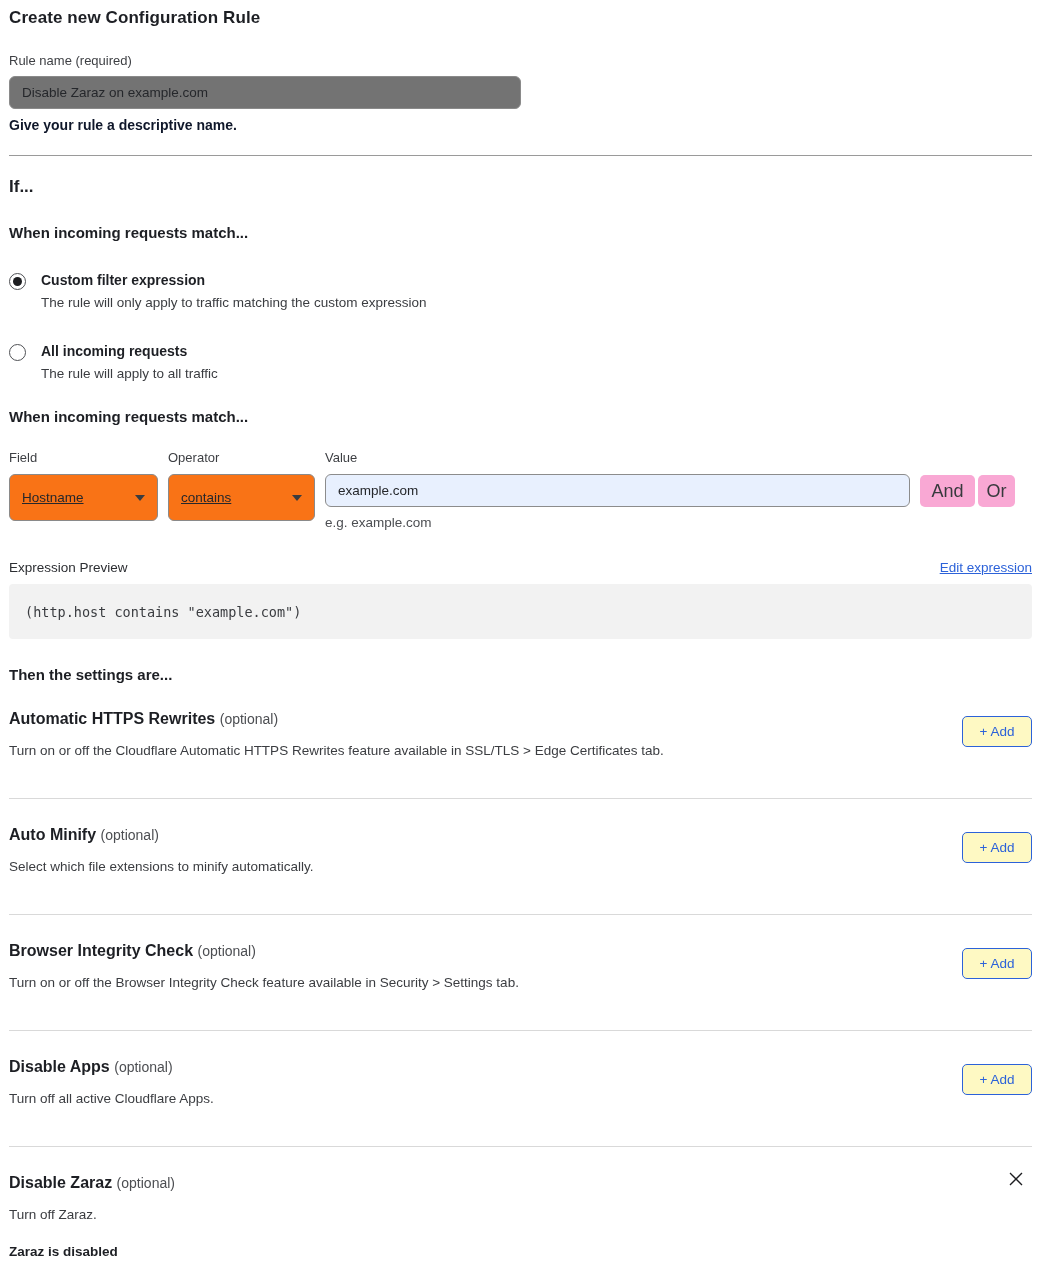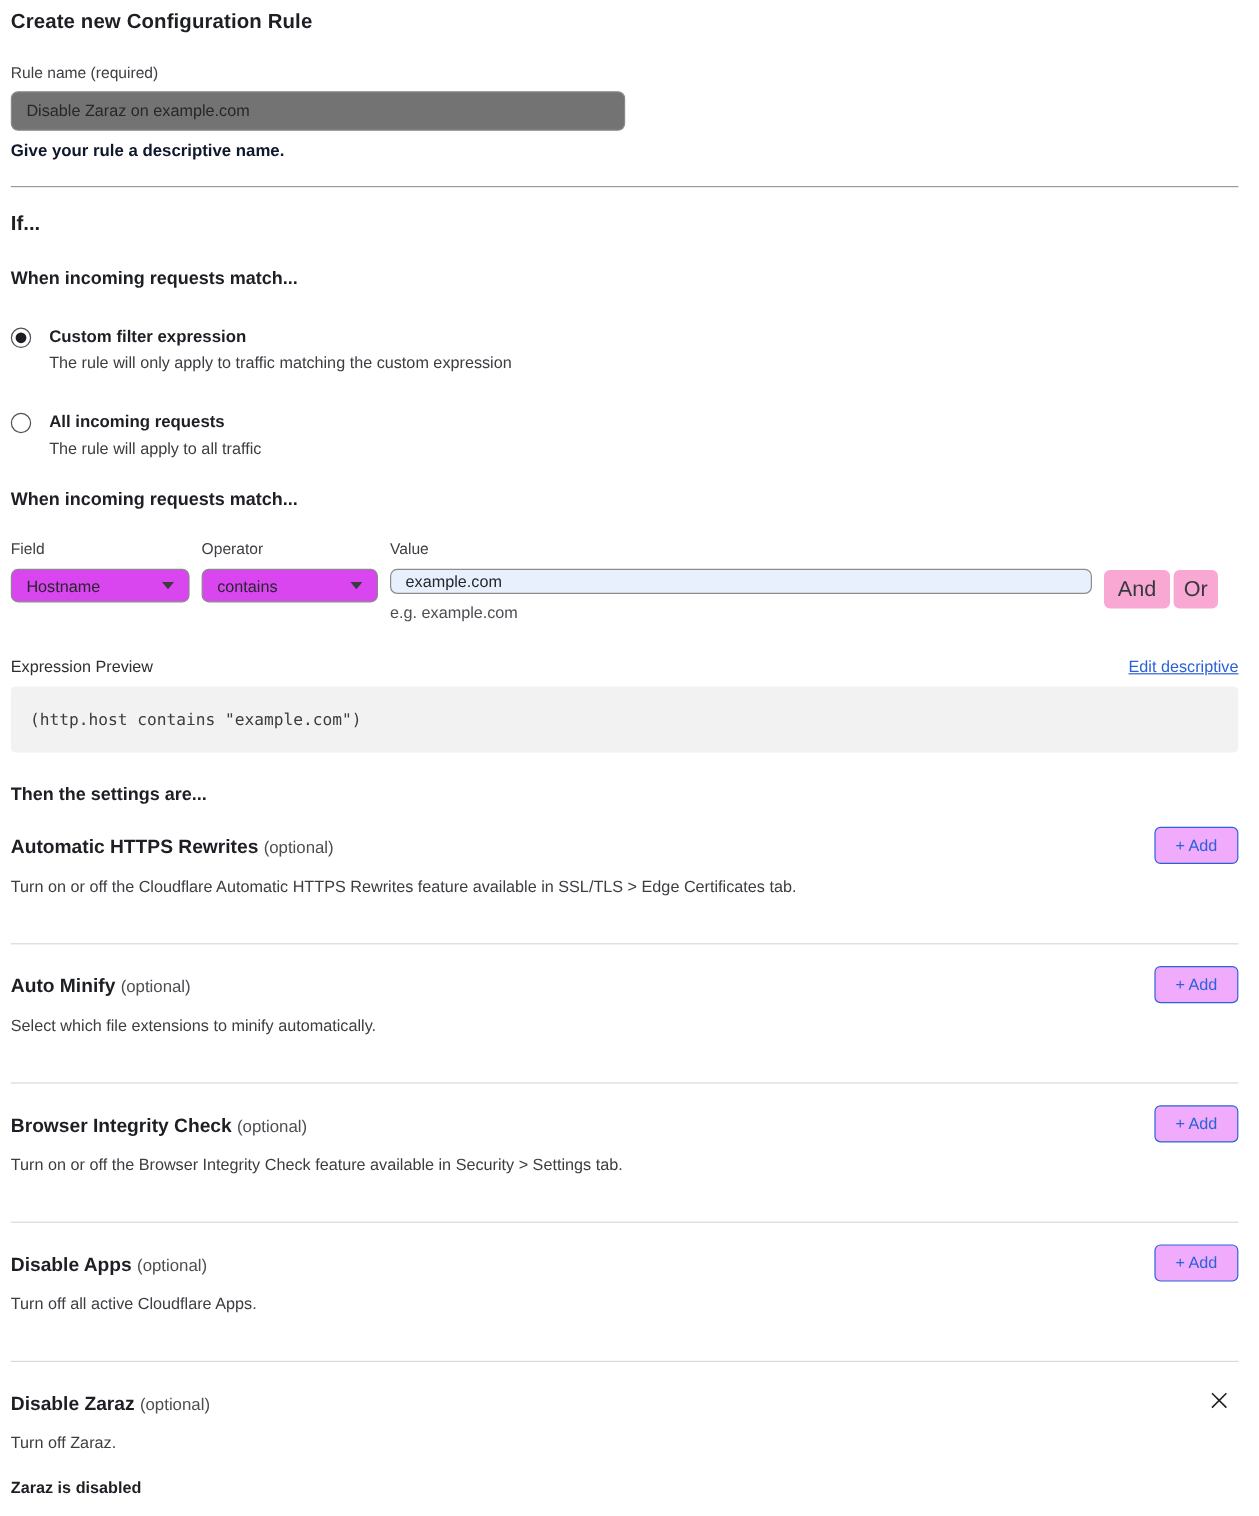--- a/index.html
+++ b/index.html
@@ -40,34 +40,34 @@
   .radio-dot { width: 9px; height: 9px; border-radius: 50%; background: #1c1d20; }
   .radio-texts { margin-left: 15px; }
   .radio-label { font-size: 14px; font-weight: bold; color: #1d1f24; }
   .radio-desc { font-size: 13.5px; color: #3b3d41; margin-top: 7px; }
 
   .builder-labels { display: flex; margin-top: 25px; font-size: 13px; color: #3d3f43; }
   .bl-field { width: 159px; }
   .bl-operator { width: 157px; }
   .builder-row { display: flex; align-items: flex-start; margin-top: 9px; }
   .select {
-    height: 28px; border: 1px solid #8a8a8a; border-radius: 6px;
-    background: #d946ef; display: flex; align-items: center;
-    padding: 0 12px; font-size: 13.5px; color: #25272b; cursor: pointer;
+    height: 47px; border: 1px solid #8a8a8a; border-radius: 6px;
+    background: #f97316; display: flex; align-items: center;
+    padding: 0 12px; font-size: 13.5px; color: #25272b; cursor: pointer; text-decoration: underline;
   }
   .select-field { width: 149px; margin-right: 10px; }
   .select-operator { width: 147px; margin-right: 10px; }
   .select .caret {
     margin-left: auto; width: 0; height: 0;
     border-left: 5px solid transparent; border-right: 5px solid transparent;
     border-top: 6px solid #3a3c40;
   }
   .value-col { display: flex; flex-direction: column; }
   .value-input {
-    width: 585px; height: 21px; border: 1px solid #8c8c8c; border-radius: 6px;
+    width: 585px; height: 33px; border: 1px solid #8c8c8c; border-radius: 6px;
     background: #e8f0fe; padding: 1px 12px; font-size: 13.5px; color: #25272b;
     font-family: "Liberation Sans", sans-serif; outline: none;
   }
   .value-help { font-size: 13.5px; color: #4c4e52; margin-top: 8px; }
   .btn-gray {
     height: 32px; border: none; border-radius: 5px; background: #f9a8d4;
     color: #37393d; font-size: 18px; font-family: "Liberation Sans", sans-serif;
     cursor: pointer; margin-top: 1px;
   }
   .btn-and { width: 55px; margin-left: 10px; }
@@ -84,22 +84,22 @@
 
   .h-then { font-size: 15px; font-weight: bold; margin-top: 27px; color: #1d1f24; }
 
   .setting { position: relative; padding: 27px 0 40px; border-bottom: 1px solid #d9d9d9; }
   .setting.last { border-bottom: none; padding-bottom: 0; }
   .setting-title { font-size: 16px; color: #1d1f24; }
   .setting-title b { font-weight: bold; }
   .optional { font-weight: normal; font-size: 14px; color: #4c4e52; }
   .setting-desc { font-size: 13.5px; color: #3b3d41; margin-top: 15px; }
   .btn-add {
-    position: absolute; top: 18px; right: 0;
-    width: 70px; height: 31px; background: #f0abfc;
+    position: absolute; top: 33px; right: 0;
+    width: 70px; height: 31px; background: #fef9c3;
     border: 1px solid #2c62d9; border-radius: 5px;
     color: #2c62d9; font-size: 13.5px; font-family: "Liberation Sans", sans-serif;
     cursor: pointer;
   }
   .close-btn {
     position: absolute; top: 23px; right: 7px;
     width: 18px; height: 18px; background: none; border: none; cursor: pointer; padding: 0;
   }
   .setting-status { font-size: 13.5px; font-weight: bold; color: #1d1f24; margin-top: 22px; }
 </style>
@@ -157,21 +157,21 @@
     <div class="value-col">
       <input class="value-input" type="text" value="example.com" style="">
       <div class="value-help">e.g. example.com</div>
     </div>
     <button class="btn-gray btn-and">And</button>
     <button class="btn-gray btn-or">Or</button>
   </div>
 
   <div class="preview-row">
     <span class="preview-label">Expression Preview</span>
-    <a class="edit-link">Edit descriptive</a>
+    <a class="edit-link">Edit expression</a>
   </div>
   <div class="expr-box">
     <span class="expr-text">(http.host contains "example.com")</span>
   </div>
 
   <div class="h-then">Then the settings are...</div>
 
   <div class="setting">
     <div class="setting-title">
       <b>Automatic HTTPS Rewrites</b>

